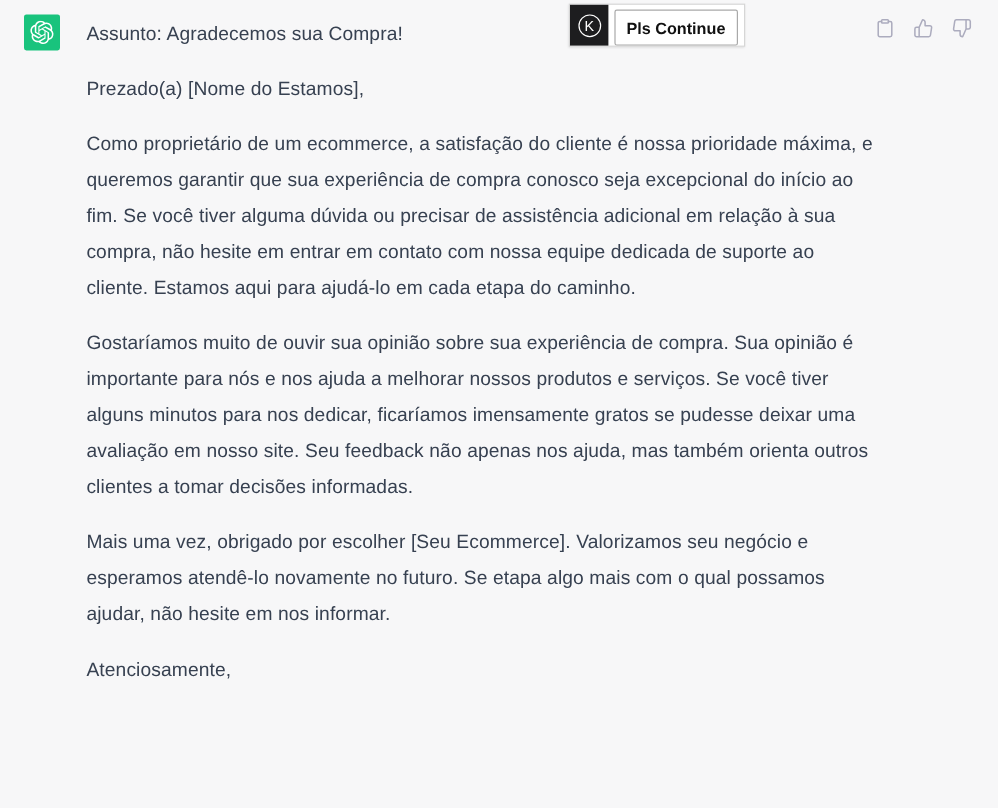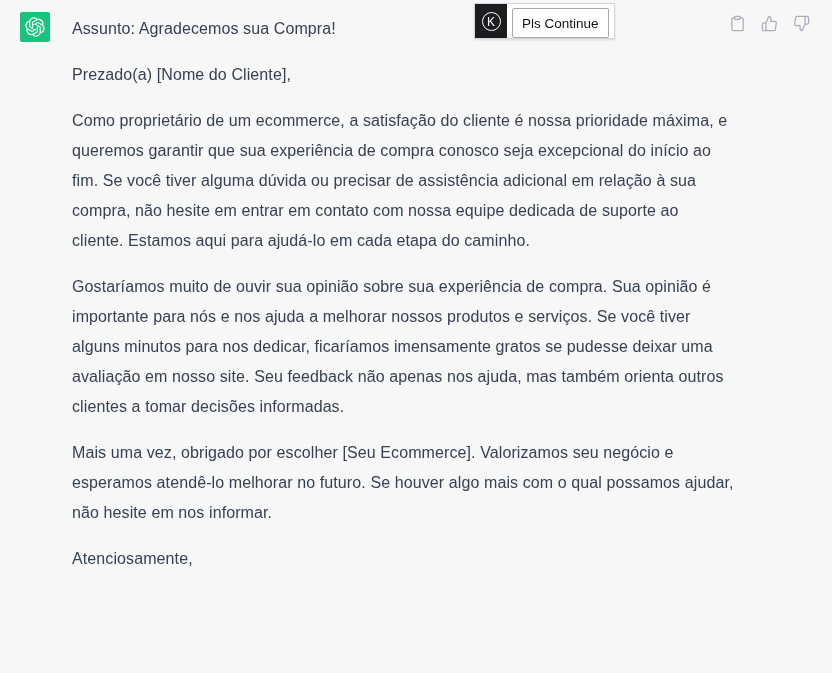--- a/index.html
+++ b/index.html
@@ -99,37 +99,38 @@
     margin: 4px 5px 0 5px;
     background: #ffffff;
     border: 1px solid #a9a9a9;
     border-radius: 2px;
     padding: 2px 9px;
     font-family: "Liberation Sans", "DejaVu Sans", sans-serif;
     font-size: 13.5px;
     color: #111111;
     cursor: pointer;
     white-space: nowrap;
+    font-weight: bold;
   }
 </style>
 </head>
 <body>
 
 <div class="message">
   <div class="avatar">
     <svg viewBox="0 0 41 41" xmlns="http://www.w3.org/2000/svg">
       <path d="M37.5324 16.8707C37.9808 15.5241 38.1363 14.0974 37.9886 12.6859C37.8409 11.2744 37.3934 9.91076 36.676 8.68622C35.6126 6.83404 33.9882 5.3676 32.0373 4.4985C30.0864 3.62941 27.9098 3.40259 25.8215 3.85078C24.8796 2.7893 23.7219 1.94125 22.4257 1.36341C21.1295 0.785575 19.7249 0.491269 18.3058 0.500197C16.1708 0.495044 14.0893 1.16803 12.3614 2.42214C10.6335 3.67624 9.34853 5.44666 8.6917 7.47815C7.30085 7.76286 5.98686 8.3414 4.8377 9.17505C3.68854 10.0087 2.73073 11.0782 2.02839 12.312C0.956464 14.1591 0.498905 16.2988 0.721698 18.4228C0.944492 20.5467 1.83612 22.5449 3.268 24.1293C2.81966 25.4759 2.66413 26.9026 2.81182 28.3141C2.95951 29.7256 3.40701 31.0892 4.12437 32.3138C5.18791 34.1659 6.81234 35.6322 8.76321 36.5013C10.7141 37.3704 12.8907 37.5973 14.9789 37.1492C15.9208 38.2107 17.0786 39.0587 18.3747 39.6366C19.6709 40.2144 21.0755 40.5087 22.4946 40.4998C24.6307 40.5054 26.7133 39.8321 28.4418 38.5772C30.1704 37.3223 31.4556 35.5506 32.1119 33.5179C33.5027 33.2332 34.8167 32.6547 35.9659 31.821C37.115 30.9874 38.0728 29.9178 38.7752 28.684C39.8458 26.8371 40.3023 24.6979 40.0789 22.5748C39.8556 20.4517 38.9639 18.4544 37.5324 16.8707ZM22.4978 37.8849C20.7443 37.8874 19.0459 37.2733 17.6994 36.1501C17.7601 36.117 17.8666 36.0586 17.936 36.0161L25.9004 31.4156C26.1003 31.3019 26.2663 31.137 26.3813 30.9378C26.4964 30.7386 26.5563 30.5124 26.5549 30.2825V19.0542L29.9213 20.998C29.9389 21.0068 29.9541 21.0198 29.9656 21.0359C29.977 21.052 29.9842 21.0707 29.9867 21.0902V30.3889C29.9842 32.375 29.1946 34.2791 27.7909 35.6841C26.3872 37.0892 24.4838 37.8806 22.4978 37.8849ZM6.39227 31.0064C5.51397 29.4888 5.19742 27.7107 5.49804 25.9832C5.55718 26.0187 5.66048 26.0818 5.73461 26.1244L13.699 30.7248C13.8975 30.8408 14.1233 30.902 14.3532 30.902C14.583 30.902 14.8088 30.8408 15.0073 30.7248L24.731 25.1103V28.9979C24.7321 29.0177 24.7283 29.0376 24.7199 29.0556C24.7115 29.0736 24.6988 29.0893 24.6829 29.1012L16.6317 33.7497C14.9096 34.7416 12.8643 35.0097 10.9447 34.4954C9.02506 33.9811 7.38785 32.7263 6.39227 31.0064ZM4.29707 13.6194C5.17156 12.0998 6.55279 10.9364 8.19885 10.3327C8.19885 10.4013 8.19491 10.5228 8.19491 10.6071V19.808C8.19351 20.0378 8.25334 20.2638 8.36823 20.4629C8.48312 20.6619 8.64893 20.8267 8.84863 20.9404L18.5723 26.5542L15.206 28.4979C15.1894 28.5089 15.1703 28.5155 15.1505 28.5173C15.1307 28.5191 15.1107 28.516 15.0924 28.5082L7.04046 23.8557C5.32135 22.8601 4.06716 21.2235 3.55289 19.3046C3.03862 17.3858 3.30624 15.3413 4.29707 13.6194ZM31.955 20.0556L22.2312 14.4411L25.5976 12.4981C25.6142 12.4872 25.6333 12.4805 25.6531 12.4787C25.6729 12.4769 25.6928 12.4801 25.7111 12.4879L33.7631 17.1364C34.9967 17.849 36.0017 18.8982 36.6606 20.1613C37.3194 21.4244 37.6047 22.849 37.4832 24.2684C37.3617 25.6878 36.8382 27.0432 35.9743 28.1759C35.1103 29.3086 33.9415 30.1717 32.6047 30.6641C32.6047 30.5947 32.6047 30.4733 32.6047 30.3889V21.188C32.6066 20.9586 32.5474 20.7328 32.4332 20.5338C32.319 20.3348 32.154 20.1698 31.955 20.0556ZM35.3055 15.0128C35.2464 14.9765 35.1431 14.9142 35.069 14.8717L27.1045 10.2712C26.906 10.1554 26.6803 10.0943 26.4504 10.0943C26.2206 10.0943 25.9948 10.1554 25.7963 10.2712L16.0726 15.8858V11.9982C16.0715 11.9783 16.0753 11.9585 16.0837 11.9405C16.0921 11.9225 16.1048 11.9068 16.1207 11.8949L24.1719 7.25025C25.4053 6.53903 26.8158 6.19376 28.2383 6.25482C29.6608 6.31589 31.0364 6.78077 32.2044 7.59508C33.3723 8.40939 34.2842 9.53945 34.8334 10.8531C35.3826 12.1667 35.5464 13.6095 35.3055 15.0128ZM14.2424 21.9419L10.8752 19.9981C10.8576 19.9893 10.8423 19.9763 10.8309 19.9602C10.8195 19.9441 10.8122 19.9254 10.8098 19.9058V10.6071C10.8107 9.18295 11.2173 7.78848 11.9819 6.58696C12.7466 5.38544 13.8377 4.42659 15.1275 3.82264C16.4173 3.21869 17.8524 2.99464 19.2649 3.1767C20.6775 3.35876 22.0089 3.93941 23.1034 4.85067C23.0427 4.88379 22.937 4.94215 22.8668 4.98473L14.9024 9.58517C14.7025 9.69878 14.5366 9.86356 14.4215 10.0626C14.3065 10.2616 14.2466 10.4877 14.2479 10.7175L14.2424 21.9419ZM16.071 17.9991L20.4018 15.4978L24.7325 17.9975V22.9985L20.4018 25.4983L16.071 22.9985V17.9991Z"></path>
     </svg>
   </div>
   <div class="content">
     <p>Assunto: Agradecemos sua Compra!</p>
-    <p>Prezado(a) [Nome do Cliente],</p>
+    <p>Prezado(a) [Nome do Estamos],</p>
     <p>Como proprietário de um ecommerce, a satisfação do cliente é nossa prioridade máxima, e queremos garantir que sua experiência de compra conosco seja excepcional do início ao fim. Se você tiver alguma dúvida ou precisar de assistência adicional em relação à sua compra, não hesite em entrar em contato com nossa equipe dedicada de suporte ao cliente. Estamos aqui para ajudá-lo em cada etapa do caminho.</p>
     <p>Gostaríamos muito de ouvir sua opinião sobre sua experiência de compra. Sua opinião é importante para nós e nos ajuda a melhorar nossos produtos e serviços. Se você tiver alguns minutos para nos dedicar, ficaríamos imensamente gratos se pudesse deixar uma avaliação em nosso site. Seu feedback não apenas nos ajuda, mas também orienta outros clientes a tomar decisões informadas.</p>
-    <p>Mais uma vez, obrigado por escolher [Seu Ecommerce]. Valorizamos seu negócio e esperamos atendê-lo melhorar no futuro. Se houver algo mais com o qual possamos ajudar, não hesite em nos informar.</p>
+    <p>Mais uma vez, obrigado por escolher [Seu Ecommerce]. Valorizamos seu negócio e esperamos atendê-lo novamente no futuro. Se etapa algo mais com o qual possamos ajudar, não hesite em nos informar.</p>
     <p>Atenciosamente,</p>
   </div>
 </div>
 
 <div class="actions">
   <button class="icon-btn" type="button">
     <svg viewBox="0 0 24 24">
       <path d="M16 4h2a2 2 0 0 1 2 2v14a2 2 0 0 1-2 2H6a2 2 0 0 1-2-2V6a2 2 0 0 1 2-2h2"></path>
       <rect x="8" y="2" width="8" height="4" rx="1" ry="1"></rect>
     </svg>

